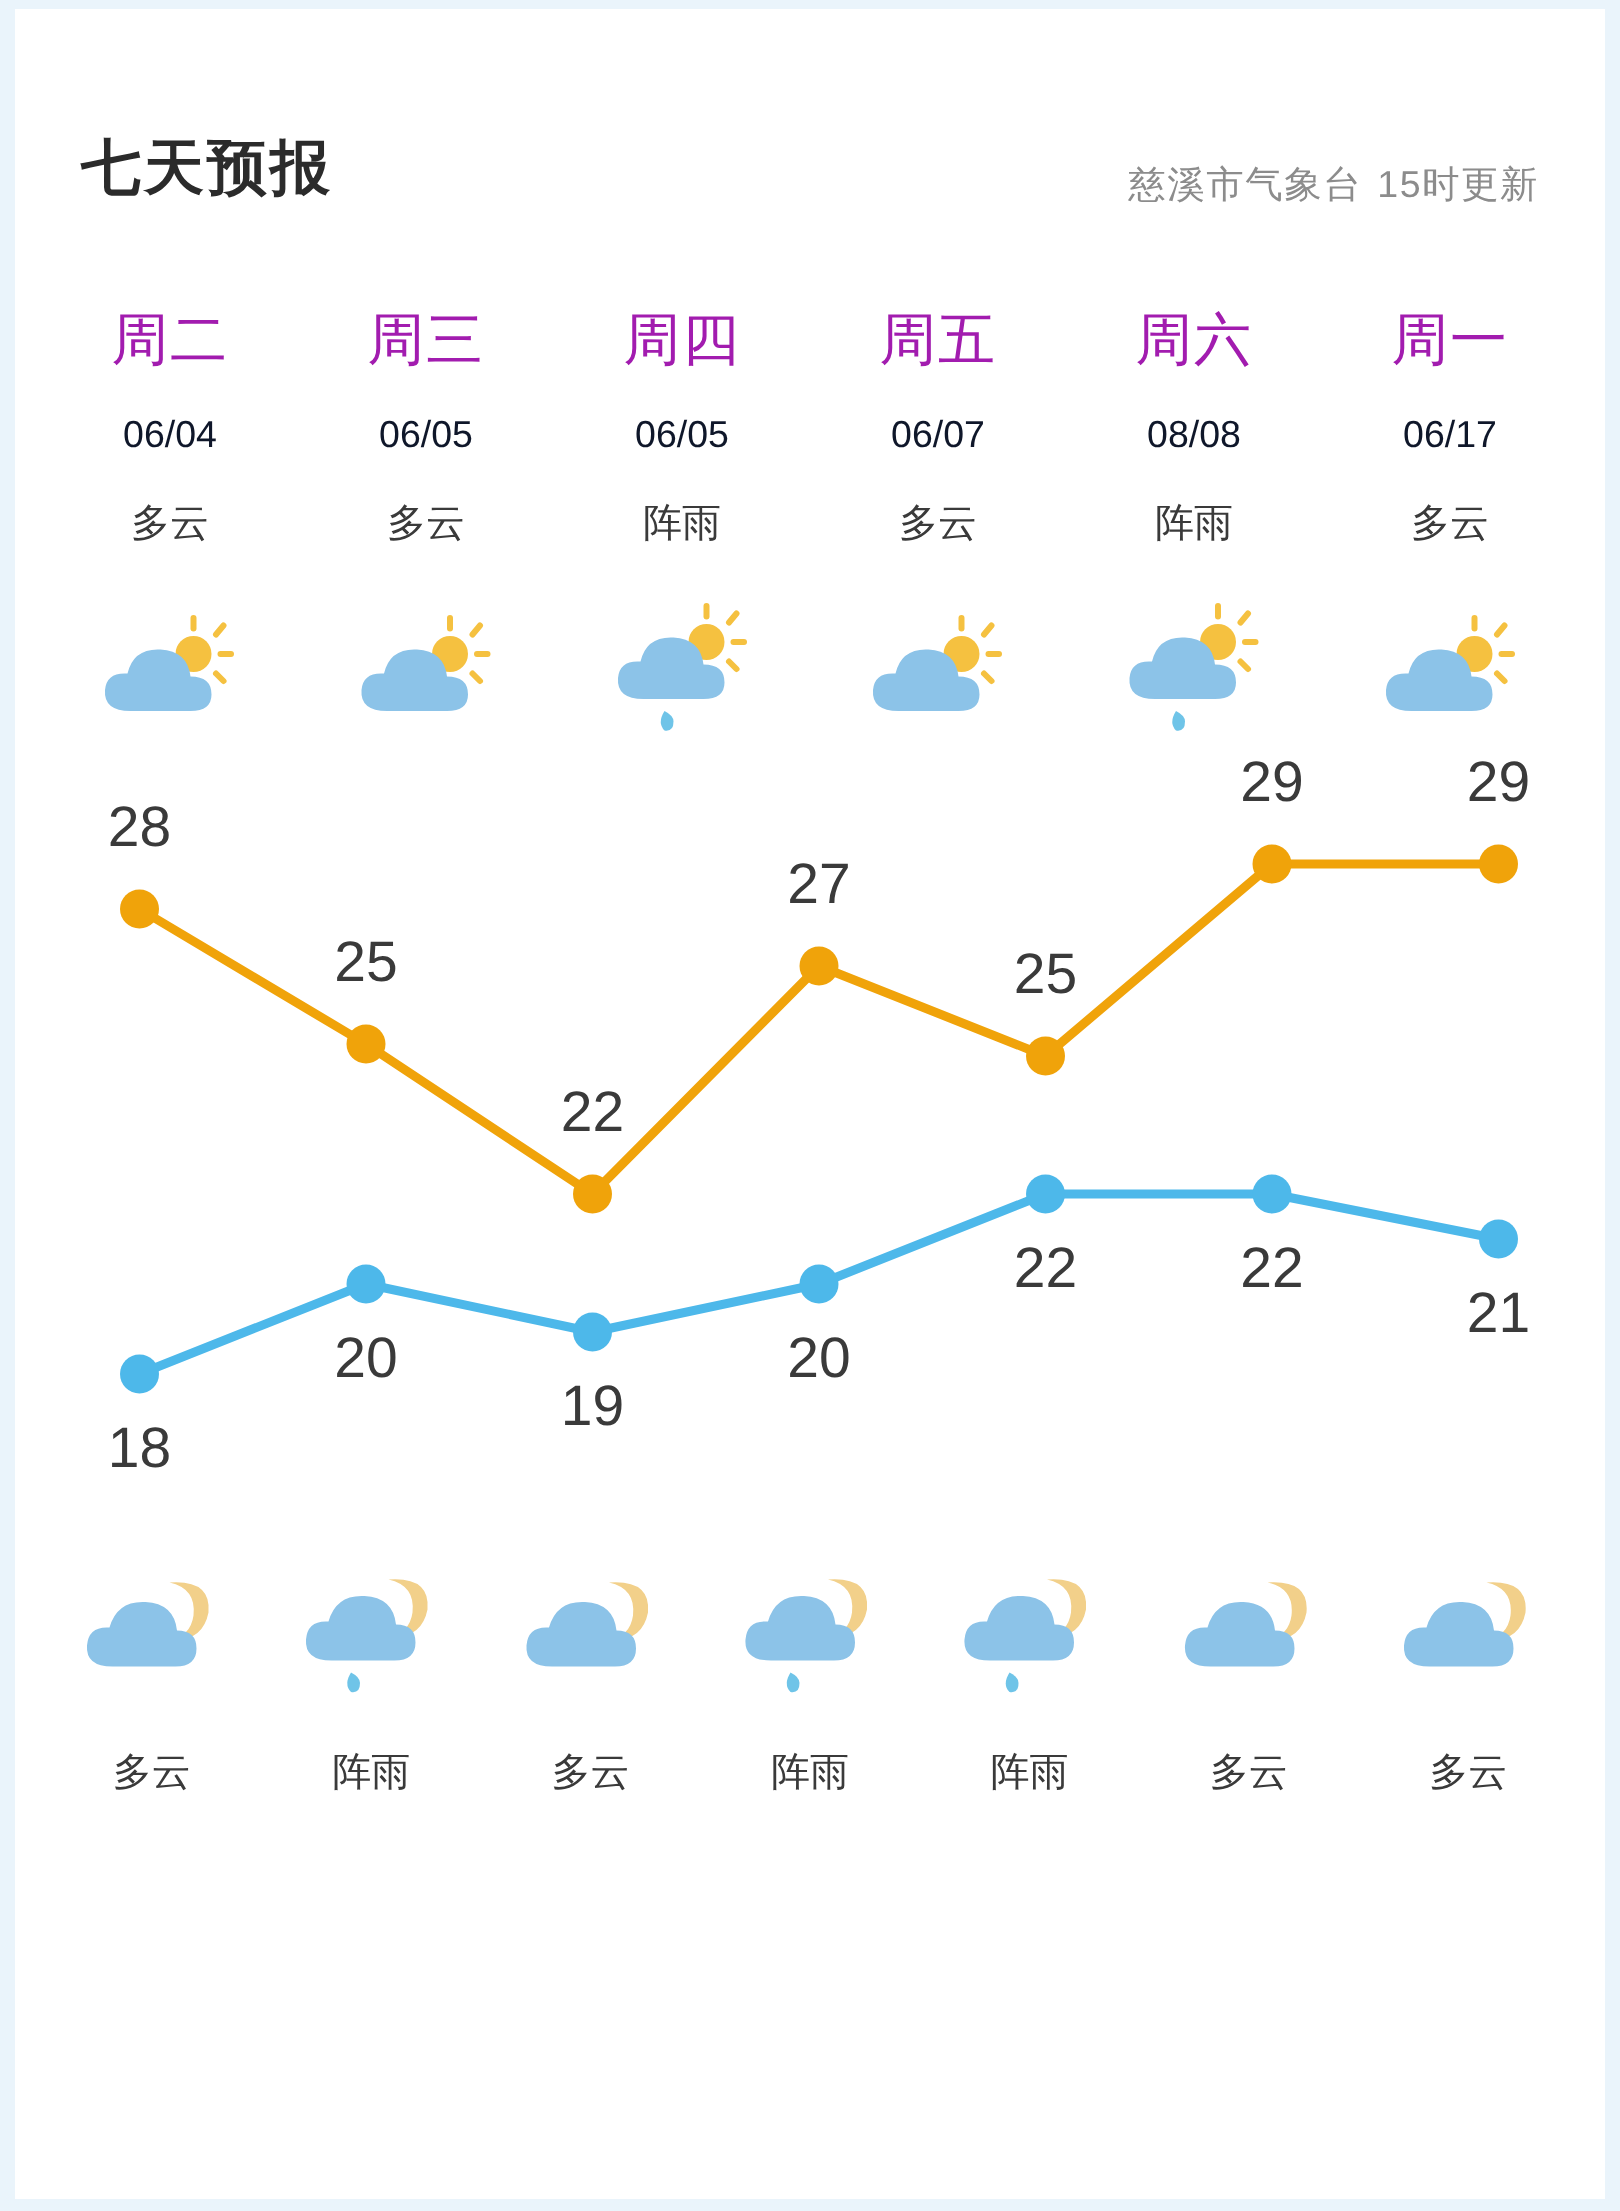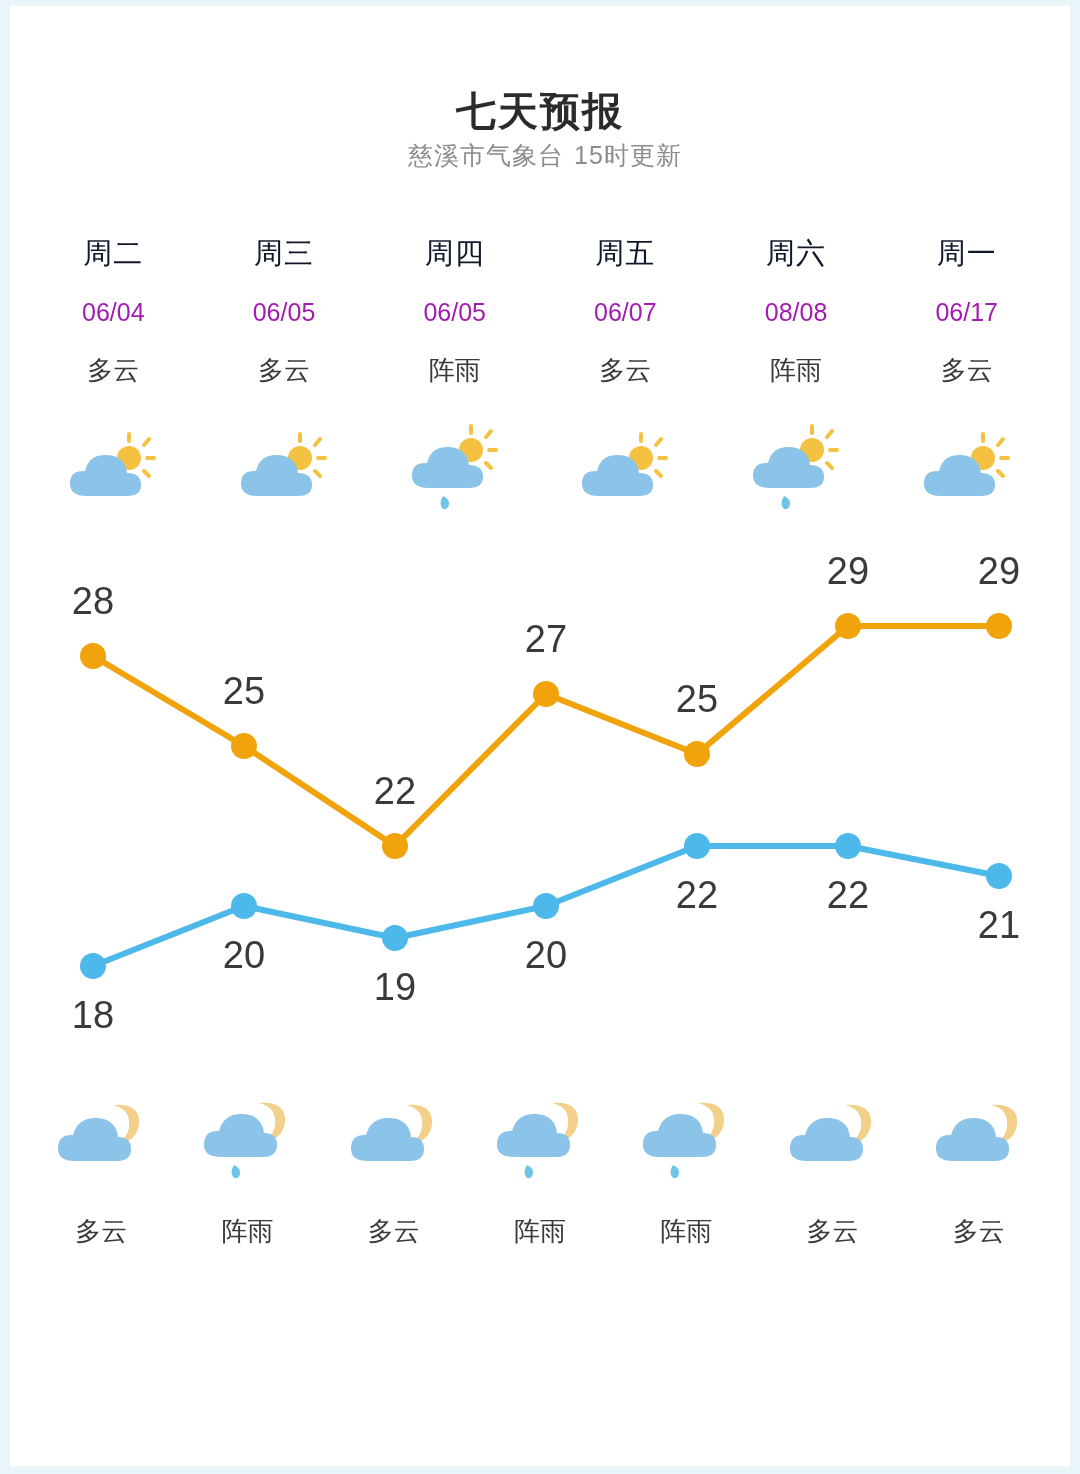--- a/index.html
+++ b/index.html
@@ -23,24 +23,23 @@
   .inner {
     position: relative;
     width: 100%;
     height: 100%;
     background: #fff;
   }
 
   
   .header {
     display: flex;
-    align-items: center;
+    align-items: flex-end;
     justify-content: space-between;
     padding: 78px 44px 0 44px;
-    flex-direction: column;
   }
   .title {
     font-size: 40px;
     font-weight: bold;
     color: #2b2b2b;
     letter-spacing: 2px;
   }
   .source {
     font-size: 25px;
     color: #8c8c8c;
@@ -53,48 +52,47 @@
   .cols {
     display: flex;
     margin-top: 62px;
     padding: 0 18px;
   }
   .col {
     flex: 1 1 0;
     text-align: center;
   }
   .weekday {
-    font-size: 29px;
-    color: #0f172a;
+    font-size: 38px;
+    color: #a21caf;
     letter-spacing: 1px;
     font-family: Liberation Serif, serif;
   }
   .date {
     font-size: 25px;
-    color: #a21caf;
+    color: #0f172a;
     margin-top: 24px;
   }
   .cond {
     font-size: 26px;
     color: #3a3a3a;
     margin-top: 26px;
   }
   .icon-wrap {
     margin-top: 34px;
     height: 96px;
     display: flex;
     align-items: center;
     justify-content: center;
   }
   .icon-wrap svg { display: block; }
 
   
   .chart {
     position: relative;
-    margin-top: 28px;
     height: 520px;
     padding: 0 18px;
   }
   .chart svg { display: block; width: 100%; height: 100%; }
 
   
   .night {
     display: flex;
     padding: 0 18px;
     margin-top: 14px;

